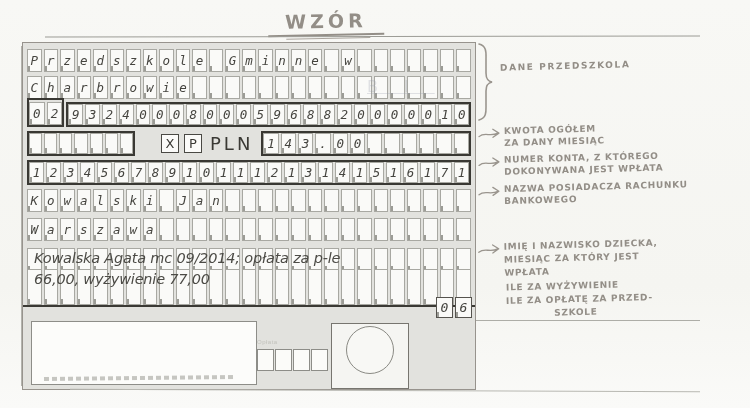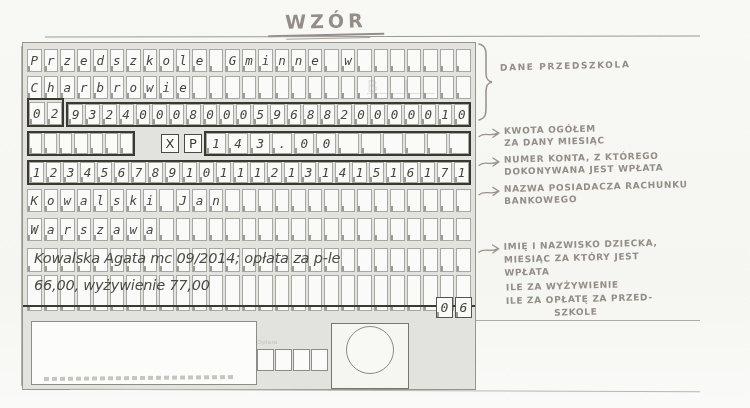--- a/index.html
+++ b/index.html
@@ -196,20 +196,21 @@
             <span class="cell"></span>
             <span class="cell"></span>
             <span class="cell"></span>
             <span class="cell"></span>
             <span class="cell"></span>
           </div>
       </div>
       <div style="width:22px;flex:none;"></div>
       <div class="optbox">X</div>
       <div class="optbox" style="margin-left:3px;">P</div>
+      <div id="currency">PLN</div>
       <div class="grp heavy" style="flex:1;">
         <div class="cells">
             <span class="cell">1</span>
             <span class="cell">4</span>
             <span class="cell">3</span>
             <span class="cell">.</span>
             <span class="cell">0</span>
             <span class="cell">0</span>
             <span class="cell"></span>
             <span class="cell"></span>
@@ -344,21 +345,21 @@
           <span class="cell"></span>
           <span class="cell"></span>
           <span class="cell"></span>
           <span class="cell"></span>
           <span class="cell"></span>
           <span class="cell"></span>
         </div>
       <div class="overlay-text">Kowalska Agata mc 09/2014; opłata za p-le</div>
     </div>
 
-    <div class="row" style="top:232px;height:36px;">
+    <div class="row" style="top:226px;height:36px;">
       <div class="cells">
           <span class="cell"></span>
           <span class="cell"></span>
           <span class="cell"></span>
           <span class="cell"></span>
           <span class="cell"></span>
           <span class="cell"></span>
           <span class="cell"></span>
           <span class="cell"></span>
           <span class="cell"></span>

